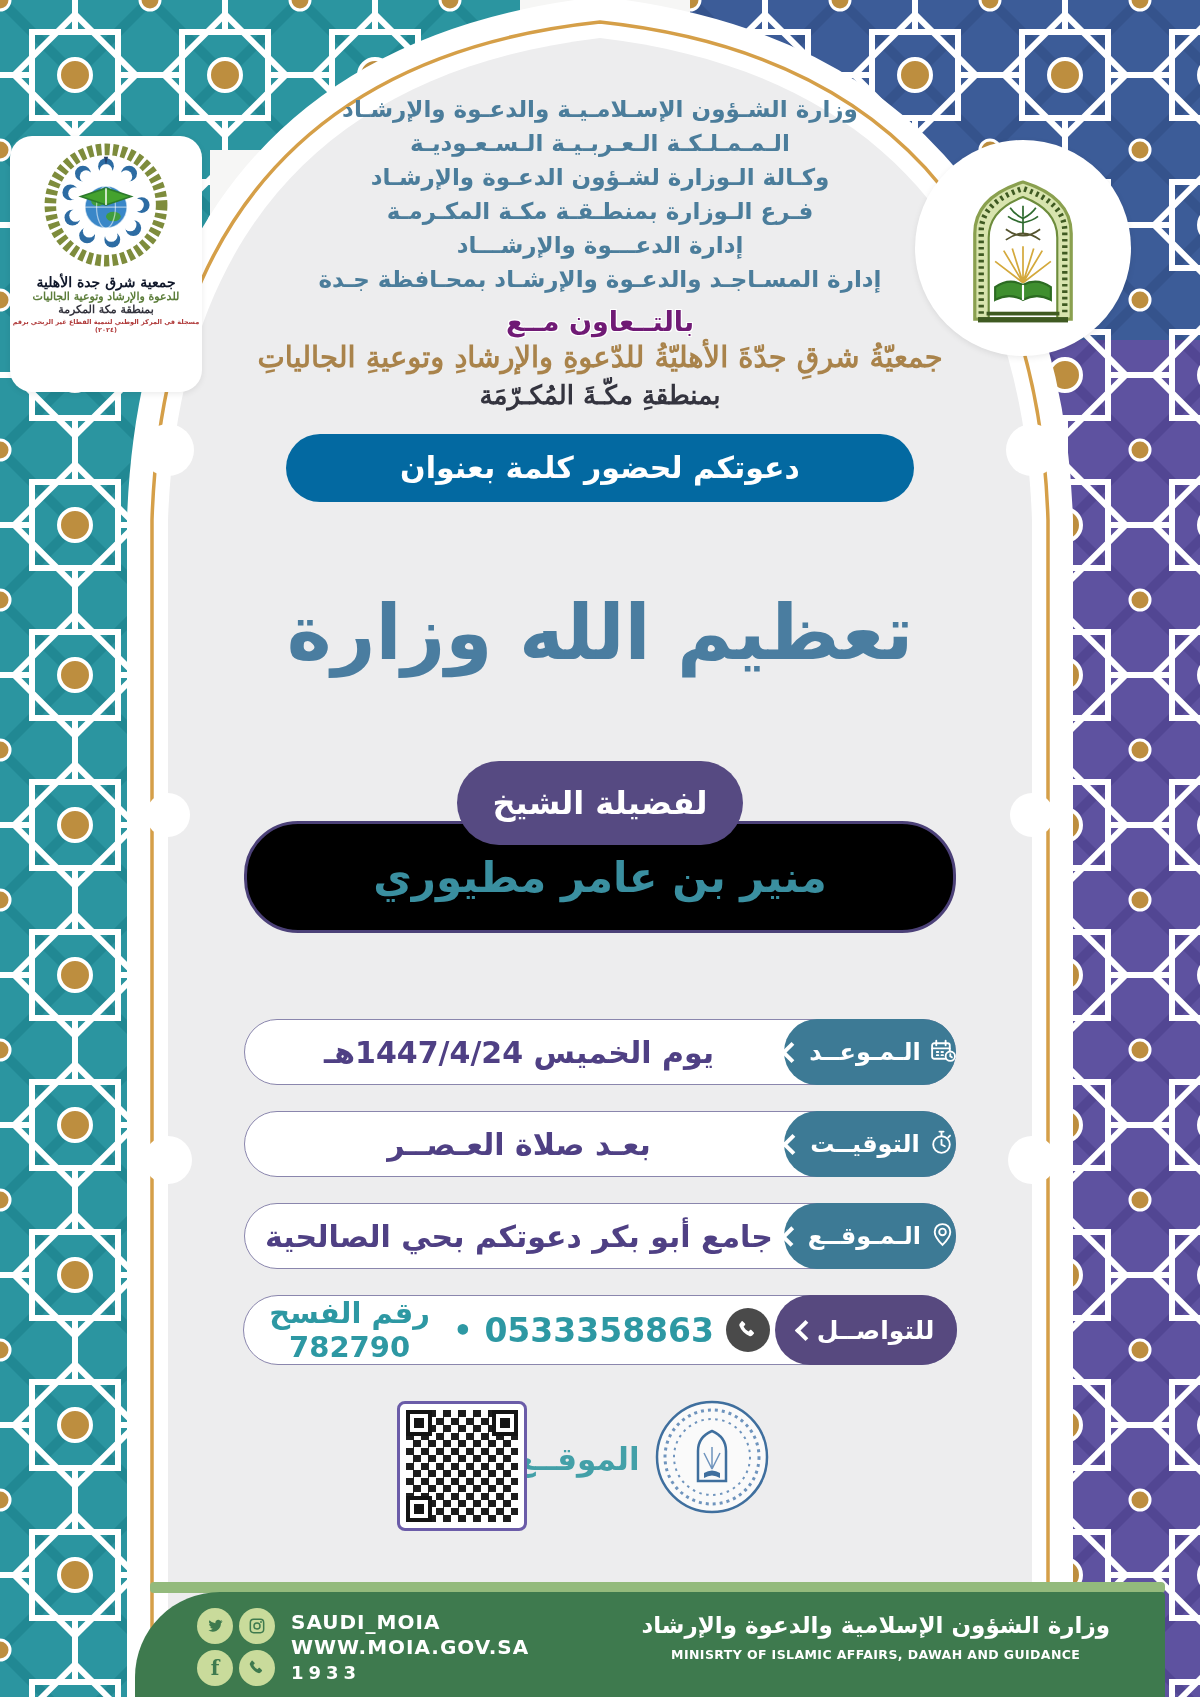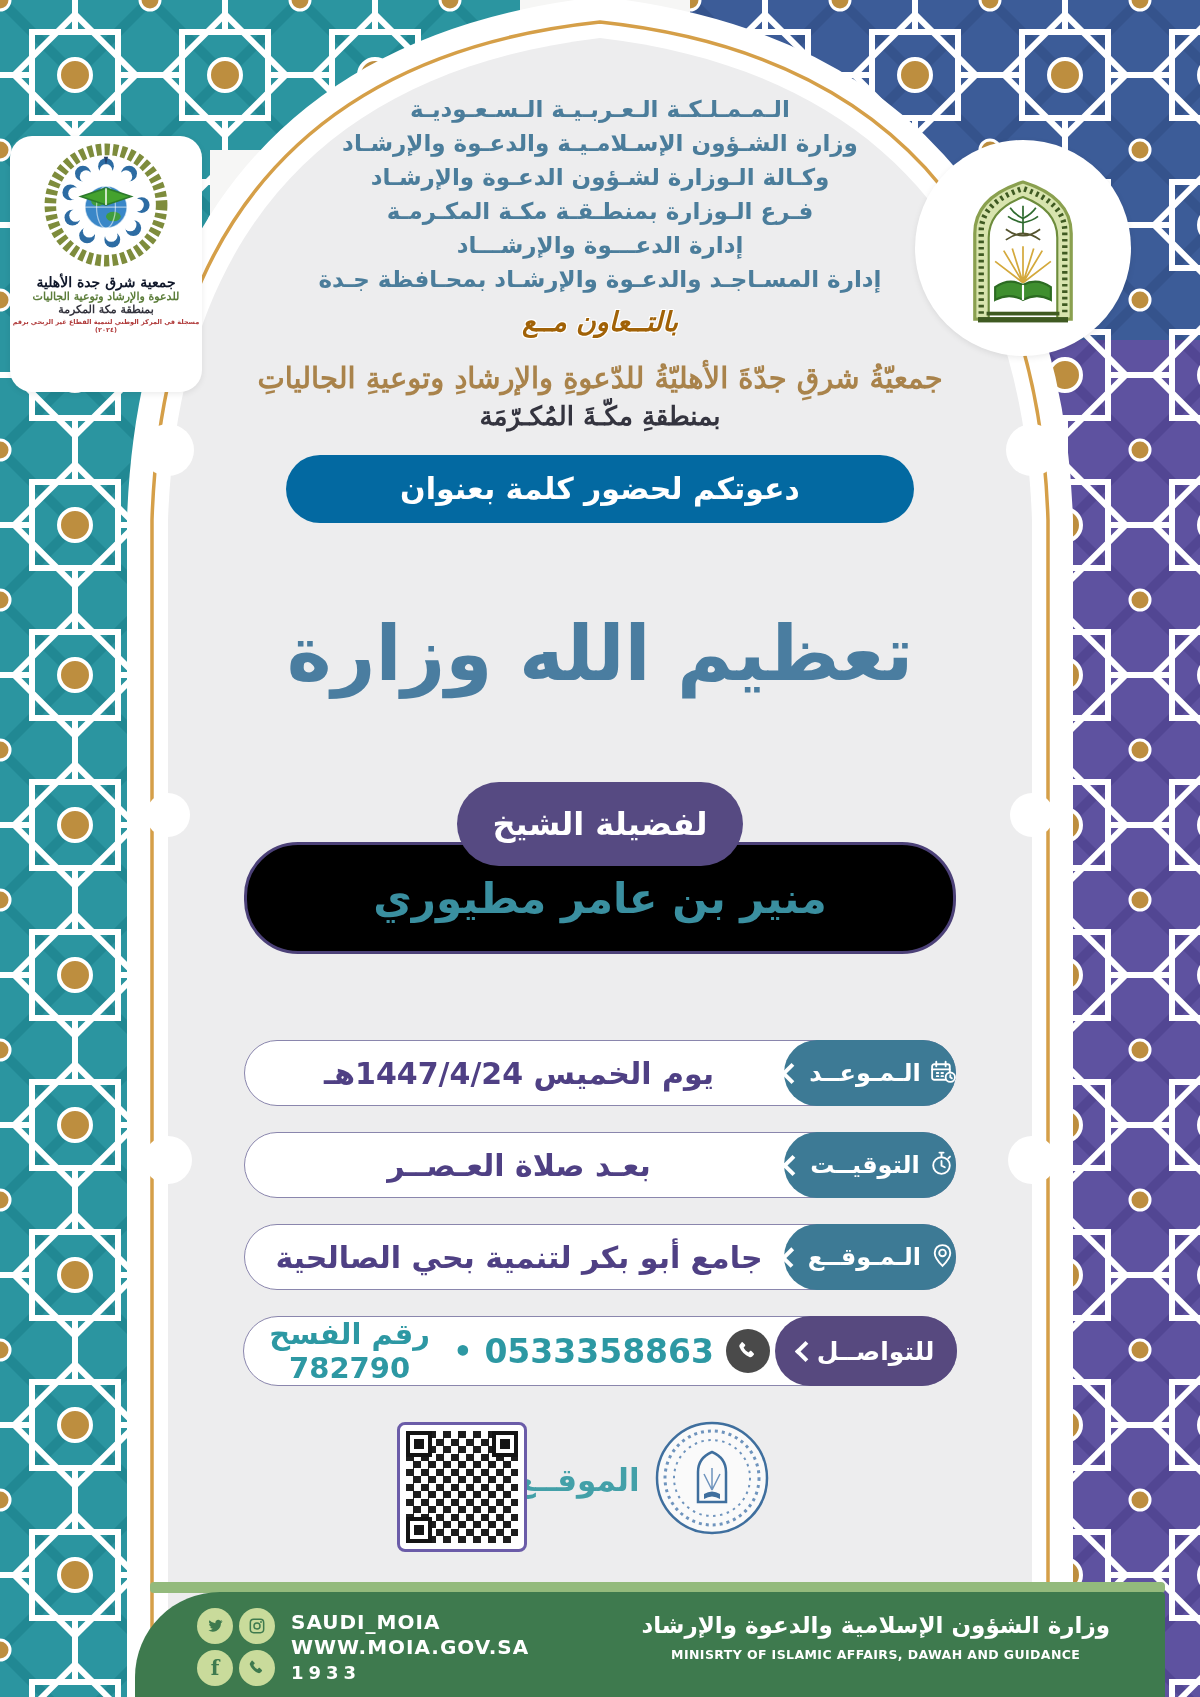--- a/index.html
+++ b/index.html
@@ -4,23 +4,23 @@
 <style>
   html,body{margin:0;padding:0;}
   body{
     width:1200px;height:1697px;position:relative;overflow:hidden;
     background:#f6f6f5;font-family:"DejaVu Sans",sans-serif;
   }
   svg.layer{position:absolute;pointer-events:none;}
   
   .content{position:absolute;left:192px;top:0;width:816px;height:1697px;direction:rtl;text-align:center;}
   .hdr{margin-top:92px;color:#4b7d9b;font-weight:bold;font-size:23px;line-height:34px;}
-  .collab{margin-top:10px;color:#a16207;font-weight:bold;font-size:27px;
-    text-shadow:-1px -1px 0 #fff,1px -1px 0 #fff,-1px 1px 0 #fff,1px 1px 0 #fff;font-style:italic;}
-  .callig{margin-top:24px;font-family:"DejaVu Serif",serif;font-weight:bold;font-size:29px;color:#a9834b;}
+  .collab{margin-top:10px;color:#701a75;font-weight:bold;font-size:27px;
+    text-shadow:-1px -1px 0 #fff,1px -1px 0 #fff,-1px 1px 0 #fff,1px 1px 0 #fff;}
+  .callig{margin-top:3px;font-family:"DejaVu Serif",serif;font-weight:bold;font-size:29px;color:#a9834b;}
   .region{margin-top:6px;font-family:"DejaVu Serif",serif;font-weight:bold;font-size:26px;color:#34343f;}
   .invite-pill{margin:24px auto 0;width:628px;height:68px;border-radius:36px;background:#0369a1;
     color:#fff;font-weight:bold;font-size:30px;line-height:68px;}
   .title{margin-top:86px;font-size:76px;font-weight:bold;color:#4a7da0;}
   .speaker{margin:84px auto 0;width:712px;position:relative;}
   .speaker-pill{position:relative;z-index:2;margin:0 auto;width:286px;height:84px;border-radius:42px;
     background:#564a82;color:#fff;font-weight:bold;font-size:32px;line-height:84px;}
   .name-box{margin-top:-24px;height:106px;background:#000000;border:3px solid #4c4178;border-radius:54px;
     display:flex;align-items:center;justify-content:center;font-size:42px;font-weight:bold;color:#3a8fa0;}
   
@@ -230,22 +230,22 @@
     <g stroke="#d4a93c" stroke-width="1.6">
       <path d="M70,108 L70,74 M70,108 L52,78 M70,108 L88,78 M70,108 L44,88 M70,108 L96,88 M70,108 L60,76 M70,108 L80,76"></path>
     </g>
     <path d="M44,112 Q57,103 70,110 Q83,103 96,112 L96,124 Q83,117 70,124 Q57,117 44,124 Z" fill="#3f8f2f" stroke="#2c6b22" stroke-width="2"></path>
     <path d="M70,110 V124" stroke="#ffffff" stroke-width="2"></path>
   </svg>
 </div>
 
 <div class="content">
   <div class="hdr">
+    <div>وزارة الشـؤون الإسـلامـيـة والدعـوة والإرشـاد</div>
     <div>الـمـمـلـكـة الـعـربـيـة الـسـعـوديـة</div>
-    <div>وزارة الشـؤون الإسـلامـيـة والدعـوة والإرشـاد</div>
     <div>وكـالة الـوزارة لشـؤون الدعـوة والإرشـاد</div>
     <div>فـرع الـوزارة بمنطـقـة مكـة المكـرمـة</div>
     <div>إدارة الدعـــوة والإرشـــاد</div>
     <div>إدارة المسـاجـد والدعـوة والإرشـاد بمحـافظة جـدة</div>
   </div>
   <div class="collab">بالتــعاون مــع</div>
   <div class="callig">جمعيّةُ شرقِ جدّةَ الأهليّةُ للدّعوةِ والإرشادِ وتوعيةِ الجالياتِ</div>
   <div class="region">بمنطقةِ مكّـةَ المُكـرّمَة</div>
 
   <div class="invite-pill">دعوتكم لحضور كلمة بعنوان</div>
@@ -289,21 +289,21 @@
             <path d="M11 2.5 H15 M13 2.5 V6.5 M19.5 8 L21.2 6.3 M13 10.5 V15 L16.2 16.6"></path>
           </g>
             </svg>
         </span>
         <span class="row-label">التوقيــت</span>
         <span class="chev"></span>
       </div>
     </div>
 
     <div class="info-row">
-      <div class="row-value">جامع أبو بكر لتنمية بحي الصالحية</div>
+      <div class="row-value">جامع أبو بكر دعوتكم بحي الصالحية</div>
       <div class="row-pill">
         <span>
           <svg width="27" height="27" viewBox="0 0 26 26">
               <g fill="none" stroke="#fff" stroke-width="1.8">
             <path d="M13 23 C13 23 5.5 15.5 5.5 10.5 C5.5 6 8.8 3 13 3 C17.2 3 20.5 6 20.5 10.5 C20.5 15.5 13 23 13 23 Z"></path>
             <circle cx="13" cy="10.5" r="3.2"></circle>
           </g>
             </svg>
         </span>
         <span class="row-label">الـمـوقــع</span>

